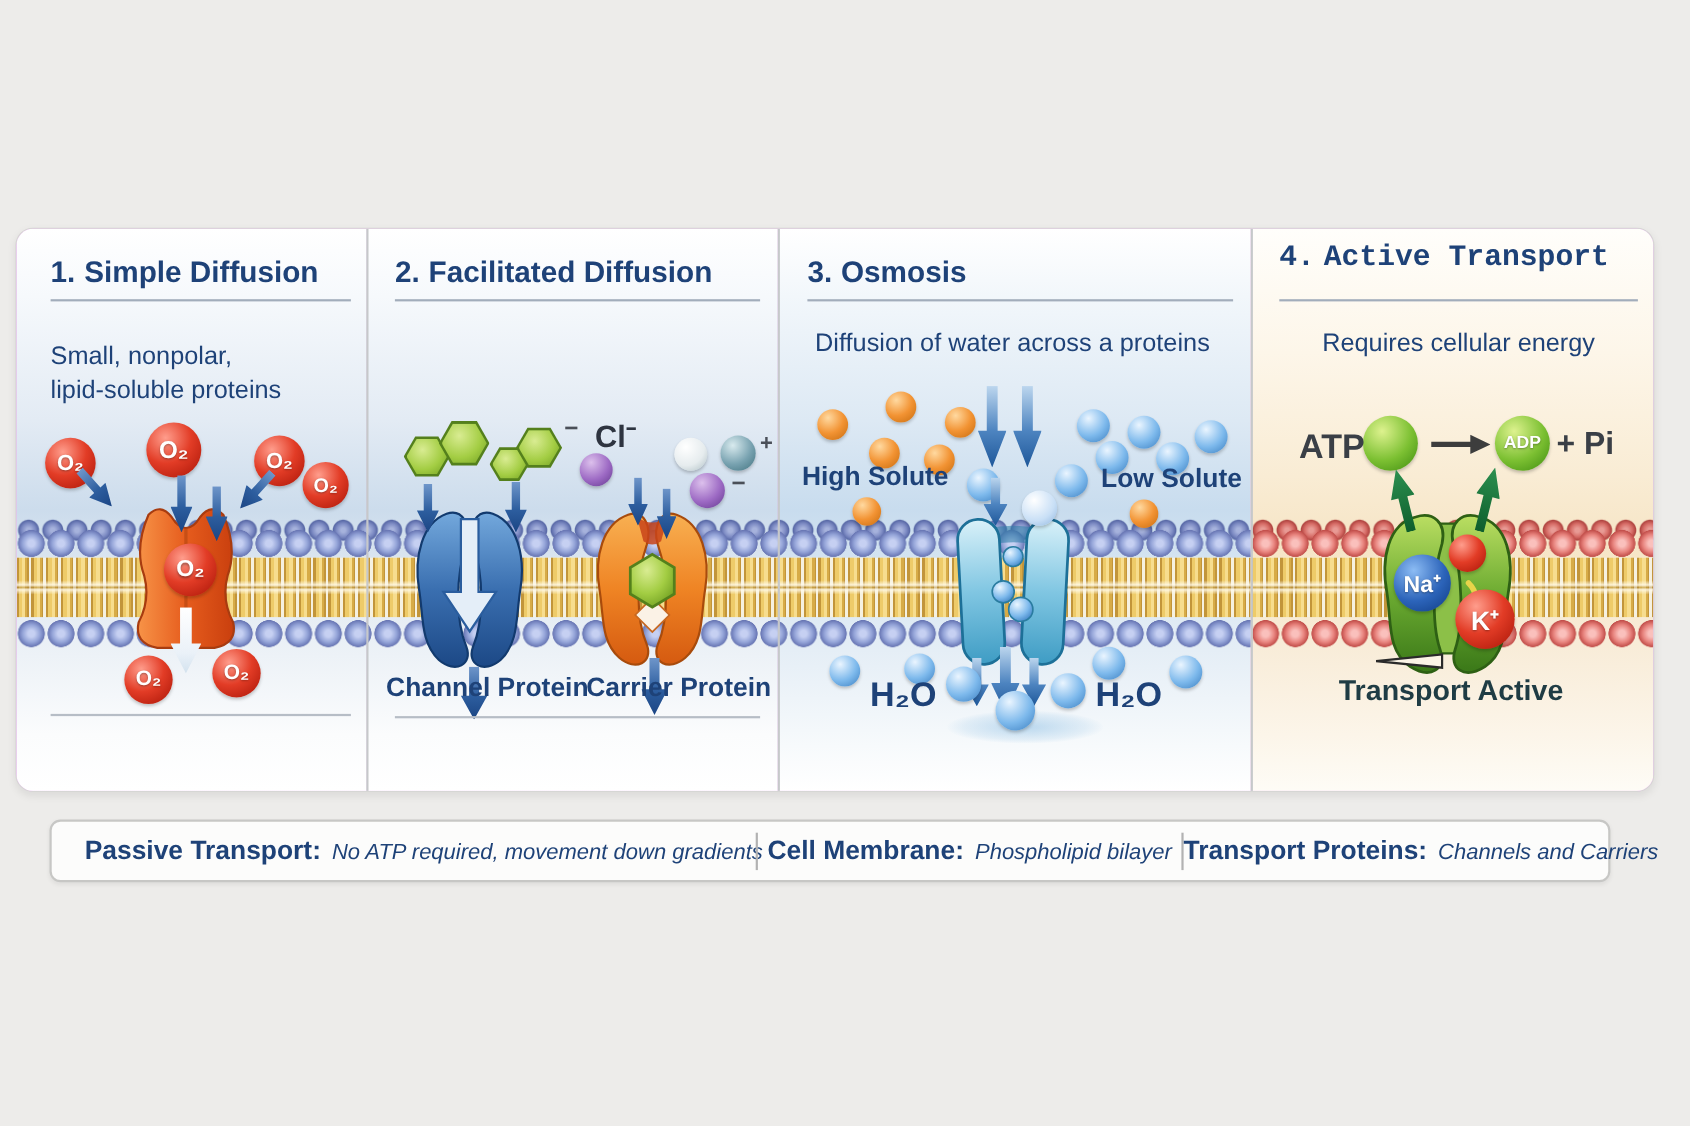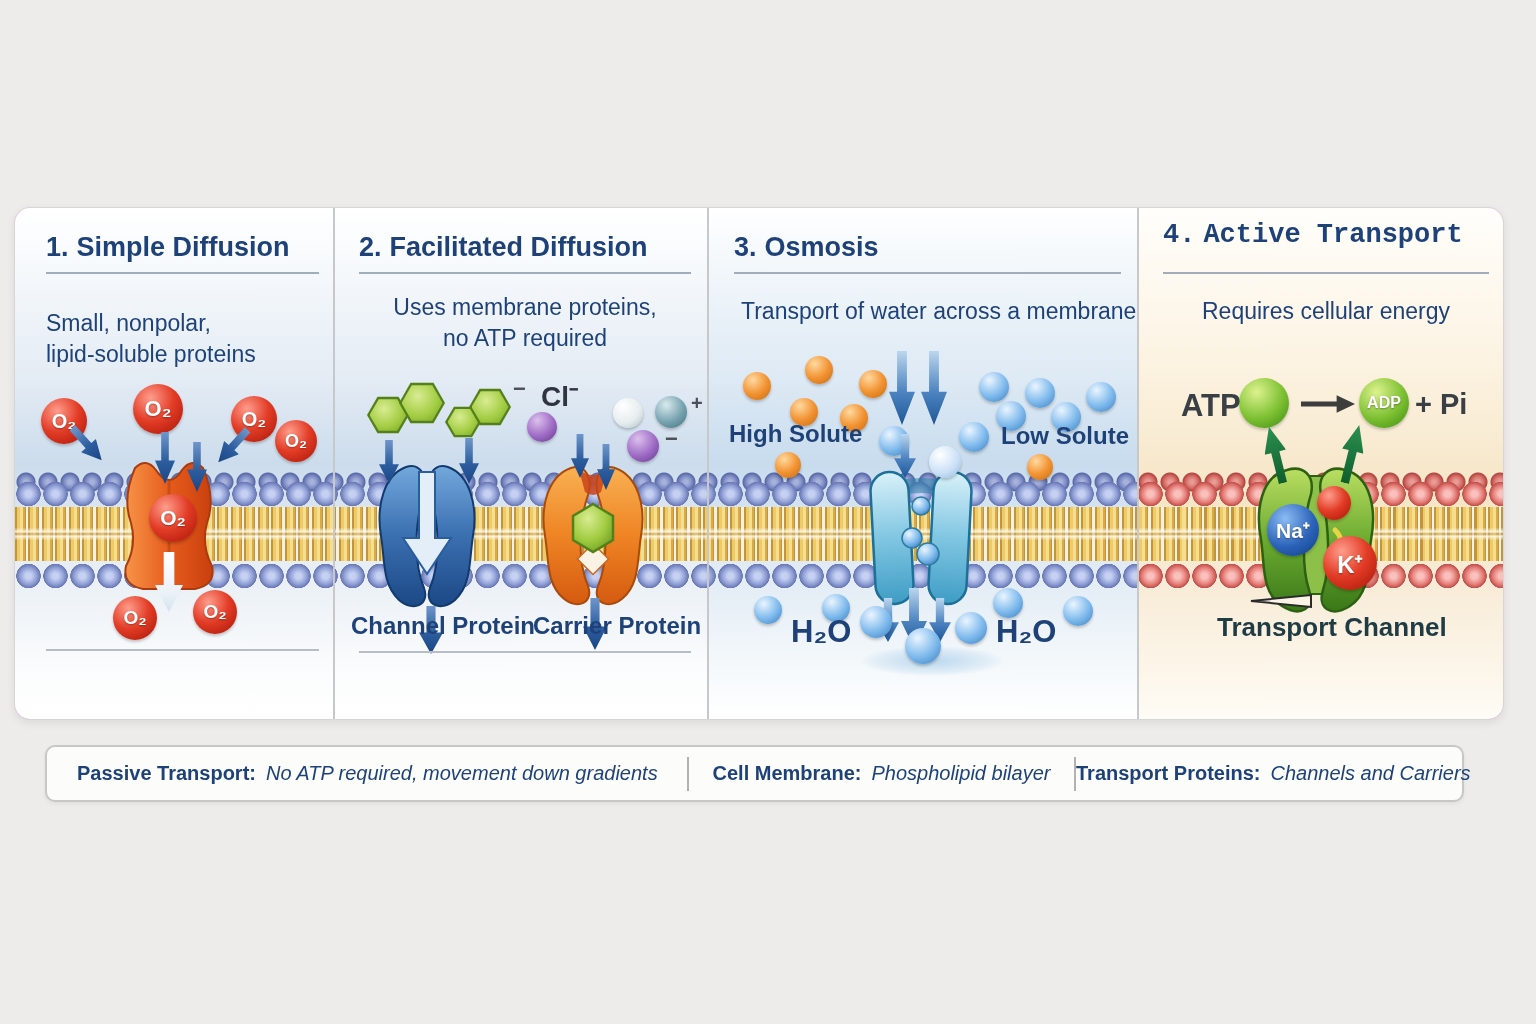--- a/index.html
+++ b/index.html
@@ -51,21 +51,21 @@
   .hex,.hex i{clip-path:polygon(25% 2%,75% 2%,100% 50%,75% 98%,25% 98%,0 50%);}
   .hex{background:#54801c;}
   .hex i{position:absolute;inset:2.5px;display:block;background:radial-gradient(circle at 38% 30%,#d9ec92 0%,#a3cd43 55%,#6d9c1f 100%);}
   .sign{position:absolute;z-index:5;font-size:22px;font-weight:bold;color:#4a4f58;}
   .txt{position:absolute;z-index:5;white-space:nowrap;}
   .ripple{position:absolute;left:846px;top:438px;width:142px;height:30px;border-radius:50%;z-index:3;background:radial-gradient(ellipse at center,rgba(140,190,228,0.55) 0%,rgba(140,190,228,0.18) 55%,rgba(140,190,228,0) 72%);}
   svg.protein{position:absolute;z-index:3;overflow:visible;}
   
   .legend{position:absolute;left:45px;top:745px;width:1415px;height:53px;background:#fcfcfb;border:2px solid #c7c7c5;border-radius:10px;box-shadow:0 2px 4px rgba(0,0,0,0.06);display:flex;align-items:center;z-index:5;}
   .leg-item{display:flex;align-items:baseline;gap:10px;white-space:nowrap;}
-  .leg-item .term{font-size:20px;font-weight:bold;color:#1e4278;}
+  .leg-item .term{font-size:24px;font-weight:bold;color:#1e4278;}
   .leg-item .desc{font-size:20px;font-style:italic;color:#1e4278;}
   .leg-div{width:2px;height:34px;background:#b2b2b2;flex:none;}
   .li1{width:640px;padding-left:30px;box-sizing:border-box;flex:none;}
   .li2{width:385px;justify-content:center;flex:none;}
   .li3{flex:1;justify-content:center;}
 </style>
 </head>
 <body>
 
 <div class="stage">
@@ -141,24 +141,20 @@
     <div class="arr" style="left:172px;top:234px;width:20px;height:50px;"></div>
     <div class="arr" style="left:208px;top:216px;width:20px;height:44px;transform:rotate(42deg);"></div>
     <div class="arr white" style="left:140px;top:344px;width:28px;height:60px;z-index:4;"></div>
 
     <div class="sep" style="left:31px;top:441px;width:273px;background:#b6bdc6;"></div>
 
     <div class="ptitle" style="left:344px;top:24px;">
       <span class="num">2.</span><span>Facilitated Diffusion</span>
     </div>
     <div class="sep" style="left:344px;top:64px;width:332px;"></div>
-    <div class="subtitle" style="left:344px;top:84px;width:332px;text-align:center;">
-      <div>Uses membrane proteins,</div>
-      <div>no ATP required</div>
-    </div>
 
     <div class="hex" style="left:352px;top:188px;width:42px;height:38px;">
         <i></i>
       </div>
     <div class="hex" style="left:384px;top:174px;width:46px;height:42px;">
         <i></i>
       </div>
     <div class="hex" style="left:430px;top:198px;width:36px;height:32px;">
         <i></i>
       </div>
@@ -217,21 +213,21 @@
     <div class="arr" style="left:568px;top:390px;width:24px;height:52px;"></div>
 
     <div class="caption" style="left:336px;top:404px;width:160px;">Channel Protein</div>
     <div class="caption" style="left:518px;top:404px;width:156px;">Carrier Protein</div>
     <div class="sep" style="left:344px;top:443px;width:332px;background:#b6bdc6;"></div>
 
     <div class="ptitle" style="left:719px;top:24px;">
       <span class="num">3.</span><span>Osmosis</span>
     </div>
     <div class="sep" style="left:719px;top:64px;width:387px;"></div>
-    <div class="subtitle" style="left:726px;top:88px;">Transport of water across a membrane</div>
+    <div class="subtitle" style="left:726px;top:88px;">Diffusion of water across a proteins</div>
 
     <div class="ball orangeb" style="left:728px;top:164px;width:28px;height:28px;"></div>
     <div class="ball orangeb" style="left:790px;top:148px;width:28px;height:28px;"></div>
     <div class="ball orangeb" style="left:844px;top:162px;width:28px;height:28px;"></div>
     <div class="ball orangeb" style="left:775px;top:190px;width:28px;height:28px;"></div>
     <div class="ball orangeb" style="left:825px;top:196px;width:28px;height:28px;"></div>
     <div class="ball orangeb" style="left:760px;top:244px;width:26px;height:26px;"></div>
     <div class="ball orangeb" style="left:1012px;top:246px;width:26px;height:26px;"></div>
 
     <div class="ball blueb" style="left:964px;top:164px;width:30px;height:30px;"></div>
@@ -323,21 +319,21 @@
         <span>Na⁺</span>
       </div>
     <div class="ball red" style="left:1302px;top:278px;width:34px;height:34px;z-index:5;"></div>
     <div class="ball red" style="left:1308px;top:328px;width:54px;height:54px;font-size:24px;z-index:5;">
         <span>K⁺</span>
       </div>
 
     <svg class="protein" style="left:1234px;top:384px;z-index:5;" width="66" height="18" viewBox="0 0 66 18">
       <polygon points="2,9 62,3 62,15" fill="#fbf4e6" stroke="#2a2a2a" stroke-width="2"></polygon>
     </svg>
-    <div class="caption" style="left:1202px;top:404px;width:200px;font-size:26px;color:#1f3c44;">Transport Channel</div>
+    <div class="caption" style="left:1202px;top:404px;width:200px;font-size:26px;color:#1f3c44;">Transport Active</div>
   </div>
 
   <div class="legend">
     <div class="leg-item li1">
       <span class="term">Passive Transport:</span>
       <span class="desc">No ATP required, movement down gradients</span>
     </div>
     <div class="leg-div"></div>
     <div class="leg-item li2">
       <span class="term">Cell Membrane:</span>

